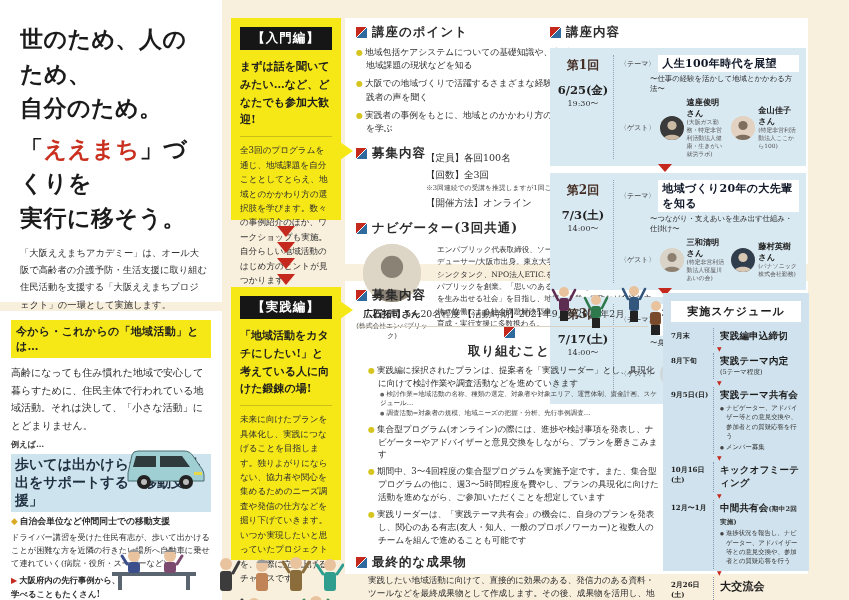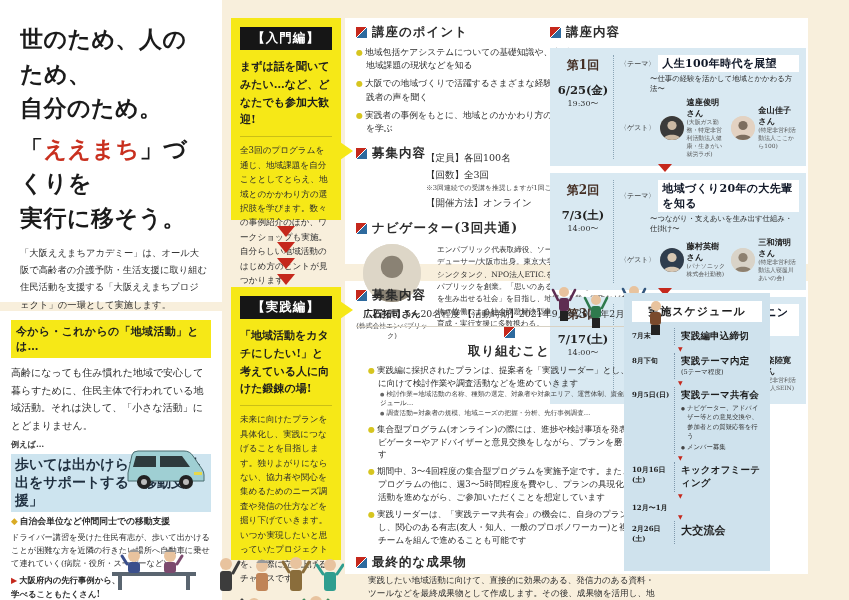--- a/index.html
+++ b/index.html
@@ -96,21 +96,21 @@
   
   .mid-bottom-content{position:absolute;left:356px;top:287px;width:306px;}
   .pr-recruit-line{font-size:9.3px;margin-top:4px;padding:0 0 5px 12px;border-bottom:1px solid #d8d2c4;color:#2d2d2d;width:280px;}
   .act-item{font-size:8.6px;line-height:1.5;margin-top:4px;padding-left:10px;text-indent:-10px;color:#2d2d2d;}
   .act-item::before{content:"●";color:#d6c51f;margin-right:2px;font-size:8px;}
   .act-sub{font-size:6.6px;line-height:1.45;color:#444;padding-left:12px;}
   .act-sub::before{content:"●";font-size:5px;margin-right:2px;color:#666;}
   .outcome-body{font-size:8.6px;line-height:1.55;margin-top:3px;color:#2d2d2d;}
 
   
-  .schedule{position:absolute;left:624px;top:293px;width:146px;height:278px;background:#cfe2ed;
+  .schedule{position:absolute;left:663px;top:293px;width:146px;height:278px;background:#cfe2ed;
     box-sizing:border-box;padding:8px 8px;}
   .sch-title{background:#fff;text-align:center;font-size:11px;font-weight:bold;padding:3px 0;color:#1d1d1d;letter-spacing:1px;}
   .sch-row{display:flex;}
   .sch-date{width:42px;font-size:7px;font-weight:bold;flex:none;padding-top:3px;color:#222;}
   .sch-body{border-left:1px dotted #7f98ab;padding:2px 0 2px 6px;flex:1;}
   .sch-item-title{font-size:9.5px;font-weight:bold;color:#1d1d1d;letter-spacing:.2px;}
   .sch-note{font-size:6.6px;color:#333;}
   .sch-sub{font-size:6.4px;line-height:1.45;color:#333;margin-top:2px;padding-left:6px;text-indent:-6px;}
   .sch-sub::before{content:"●";font-size:4.5px;margin-right:2px;color:#444;}
   .sch-arrow{color:#c5281c;font-size:6px;line-height:1;margin:1px 0 1px 46px;}
@@ -322,41 +322,41 @@
         <div class="s-theme-row">
           <span class="s-label">〈テーマ〉</span>
           <span class="s-theme">地域づくり20年の大先輩を知る</span>
         </div>
         <div class="s-sub">〜つながり・支えあいを生み出す仕組み・仕掛け〜</div>
         <div class="s-guest-row">
           <span class="s-label">〈ゲスト〉</span>
           <div class="guest">
             <span class="avatar" style="width:24px;height:24px;flex:none;">
               <svg viewBox="0 0 24 24">
+                  <rect width="24" height="24" fill="#d9d3c8"></rect>
+                  <circle cx="12" cy="9.5" r="4.6" fill="#8d8070"></circle>
+                  <path d="M3 24 C4 17 20 17 21 24 Z" fill="#8d8070"></path>
+                </svg>
+            </span>
+            <span>
+              <div class="g-name">三和清明さん</div>
+              <div class="g-org">(特定非営利活動法人寝屋川あいの会)</div>
+            </span>
+          </div>
+          <div class="guest">
+            <span class="avatar" style="width:24px;height:24px;flex:none;">
+              <svg viewBox="0 0 24 24">
                   <rect width="24" height="24" fill="#2f3d4d"></rect>
                   <circle cx="12" cy="9.5" r="4.6" fill="#d8c7b2"></circle>
                   <path d="M3 24 C4 17 20 17 21 24 Z" fill="#d8c7b2"></path>
                 </svg>
             </span>
             <span>
               <div class="g-name">藤村英樹さん</div>
               <div class="g-org">(パナソニック株式会社勤務)</div>
-            </span>
-          </div>
-          <div class="guest">
-            <span class="avatar" style="width:24px;height:24px;flex:none;">
-              <svg viewBox="0 0 24 24">
-                  <rect width="24" height="24" fill="#d9d3c8"></rect>
-                  <circle cx="12" cy="9.5" r="4.6" fill="#8d8070"></circle>
-                  <path d="M3 24 C4 17 20 17 21 24 Z" fill="#8d8070"></path>
-                </svg>
-            </span>
-            <span>
-              <div class="g-name">三和清明さん</div>
-              <div class="g-org">(特定非営利活動法人寝屋川あいの会)</div>
             </span>
           </div>
         </div>
       </div>
       <div class="s-connector"></div>
     </div>
 
     <div class="session">
       <div class="s-left">
         <div class="s-no">第3回</div>
@@ -512,20 +512,24 @@
     <div class="sch-row">
       <div class="sch-date">10月16日(土)</div>
       <div class="sch-body">
           <div class="sch-item-title">キックオフミーティング</div>
         </div>
     </div>
     <div class="sch-arrow">▼</div>
 
     <div class="sch-row">
       <div class="sch-date">12月〜1月</div>
+      <div class="sch-body">
+        <div class="sch-item-title"><span>中間共有会</span><span class="sch-note">(期中2回実施)</span></div>
+        <div class="sch-sub">進捗状況を報告し、ナビゲーター、アドバイザー等との意見交換や、参加者との質疑応答を行う</div>
+      </div>
     </div>
     <div class="sch-arrow">▼</div>
 
     <div class="sch-row">
       <div class="sch-date">2月26日(土)</div>
       <div class="sch-body">
           <div class="sch-item-title" style="font-size:11px;">大交流会</div>
         </div>
     </div>
   </aside>

